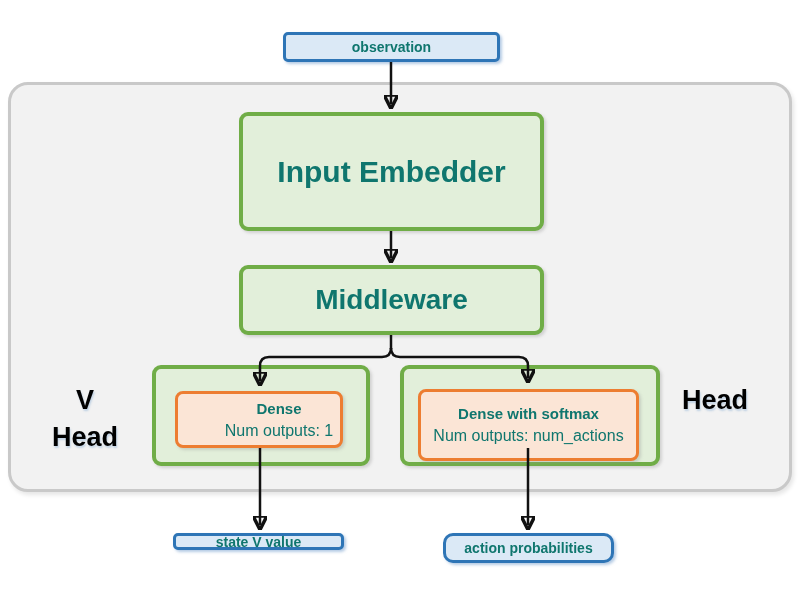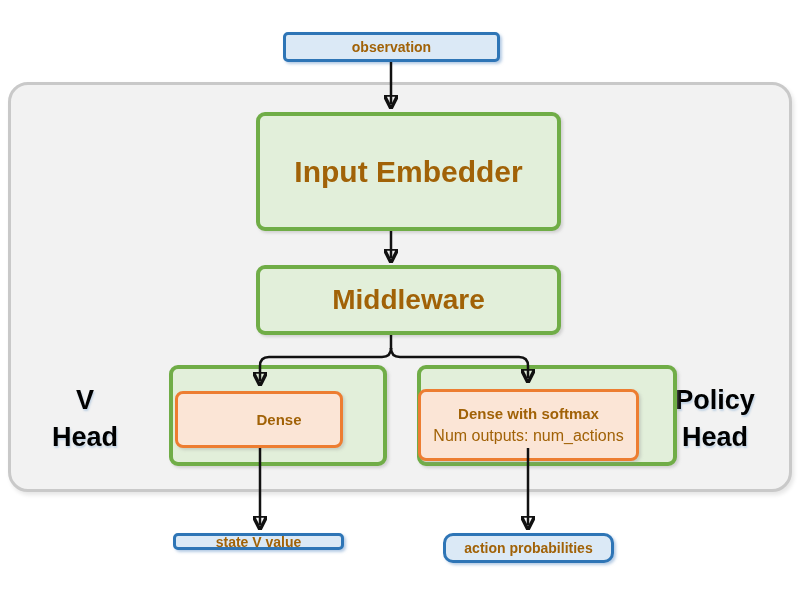--- a/index.html
+++ b/index.html
@@ -26,37 +26,36 @@
     box-shadow: 2px 3px 4px rgba(0,0,0,0.10);
   }
   .box {
     position: absolute;
     box-sizing: border-box;
     display: flex;
     flex-direction: column;
     align-items: center;
     justify-content: center;
     text-align: center;
-    color: #a16207;
+    color: #0f766e;
   }
   .io-box {
     background: #dbe9f6;
     border: 3px solid #2e75b6;
     border-radius: 5px;
     font-size: 14px;
     font-weight: bold;
     box-shadow: 2px 2px 3px rgba(120,160,205,0.55);
   }
   .stage-box {
     background: #e2efda;
     border: 4px solid #70ad47;
     border-radius: 9px;
     font-weight: bold;
     box-shadow: 2px 2px 3px rgba(150,150,150,0.35);
-    margin-left: 17px;
   }
   .dense-box {
     background: #fbe5d6;
     border: 3px solid #ed7d31;
     border-radius: 8px;
     box-shadow: 2px 2px 3px rgba(150,150,150,0.35);
   }
   .dense-title { font-weight: bold; font-size: 15px; line-height: 22px; }
   .dense-subtitle { font-weight: normal; font-size: 16px; line-height: 22px; }
 
@@ -113,24 +112,24 @@
     <span>Middleware</span>
   </div>
 
   <div class="head-label v-head-label">
     <div>V</div>
     <div>Head</div>
   </div>
   <div class="box stage-box v-head-box"></div>
   <div class="box dense-box v-dense">
     <div class="dense-title">Dense</div>
+    <div class="dense-subtitle">Num outputs: 1</div>
   </div>
 
   <div class="head-label policy-head-label">
-    <div>Policy</div>
     <div>Head</div>
   </div>
   <div class="box stage-box policy-head-box"></div>
   <div class="box dense-box policy-dense">
     <div class="dense-title">Dense with softmax</div>
     <div class="dense-subtitle">Num outputs: num_actions</div>
   </div>
 
   <div class="box io-box state-v">
     <span>state V value</span>

